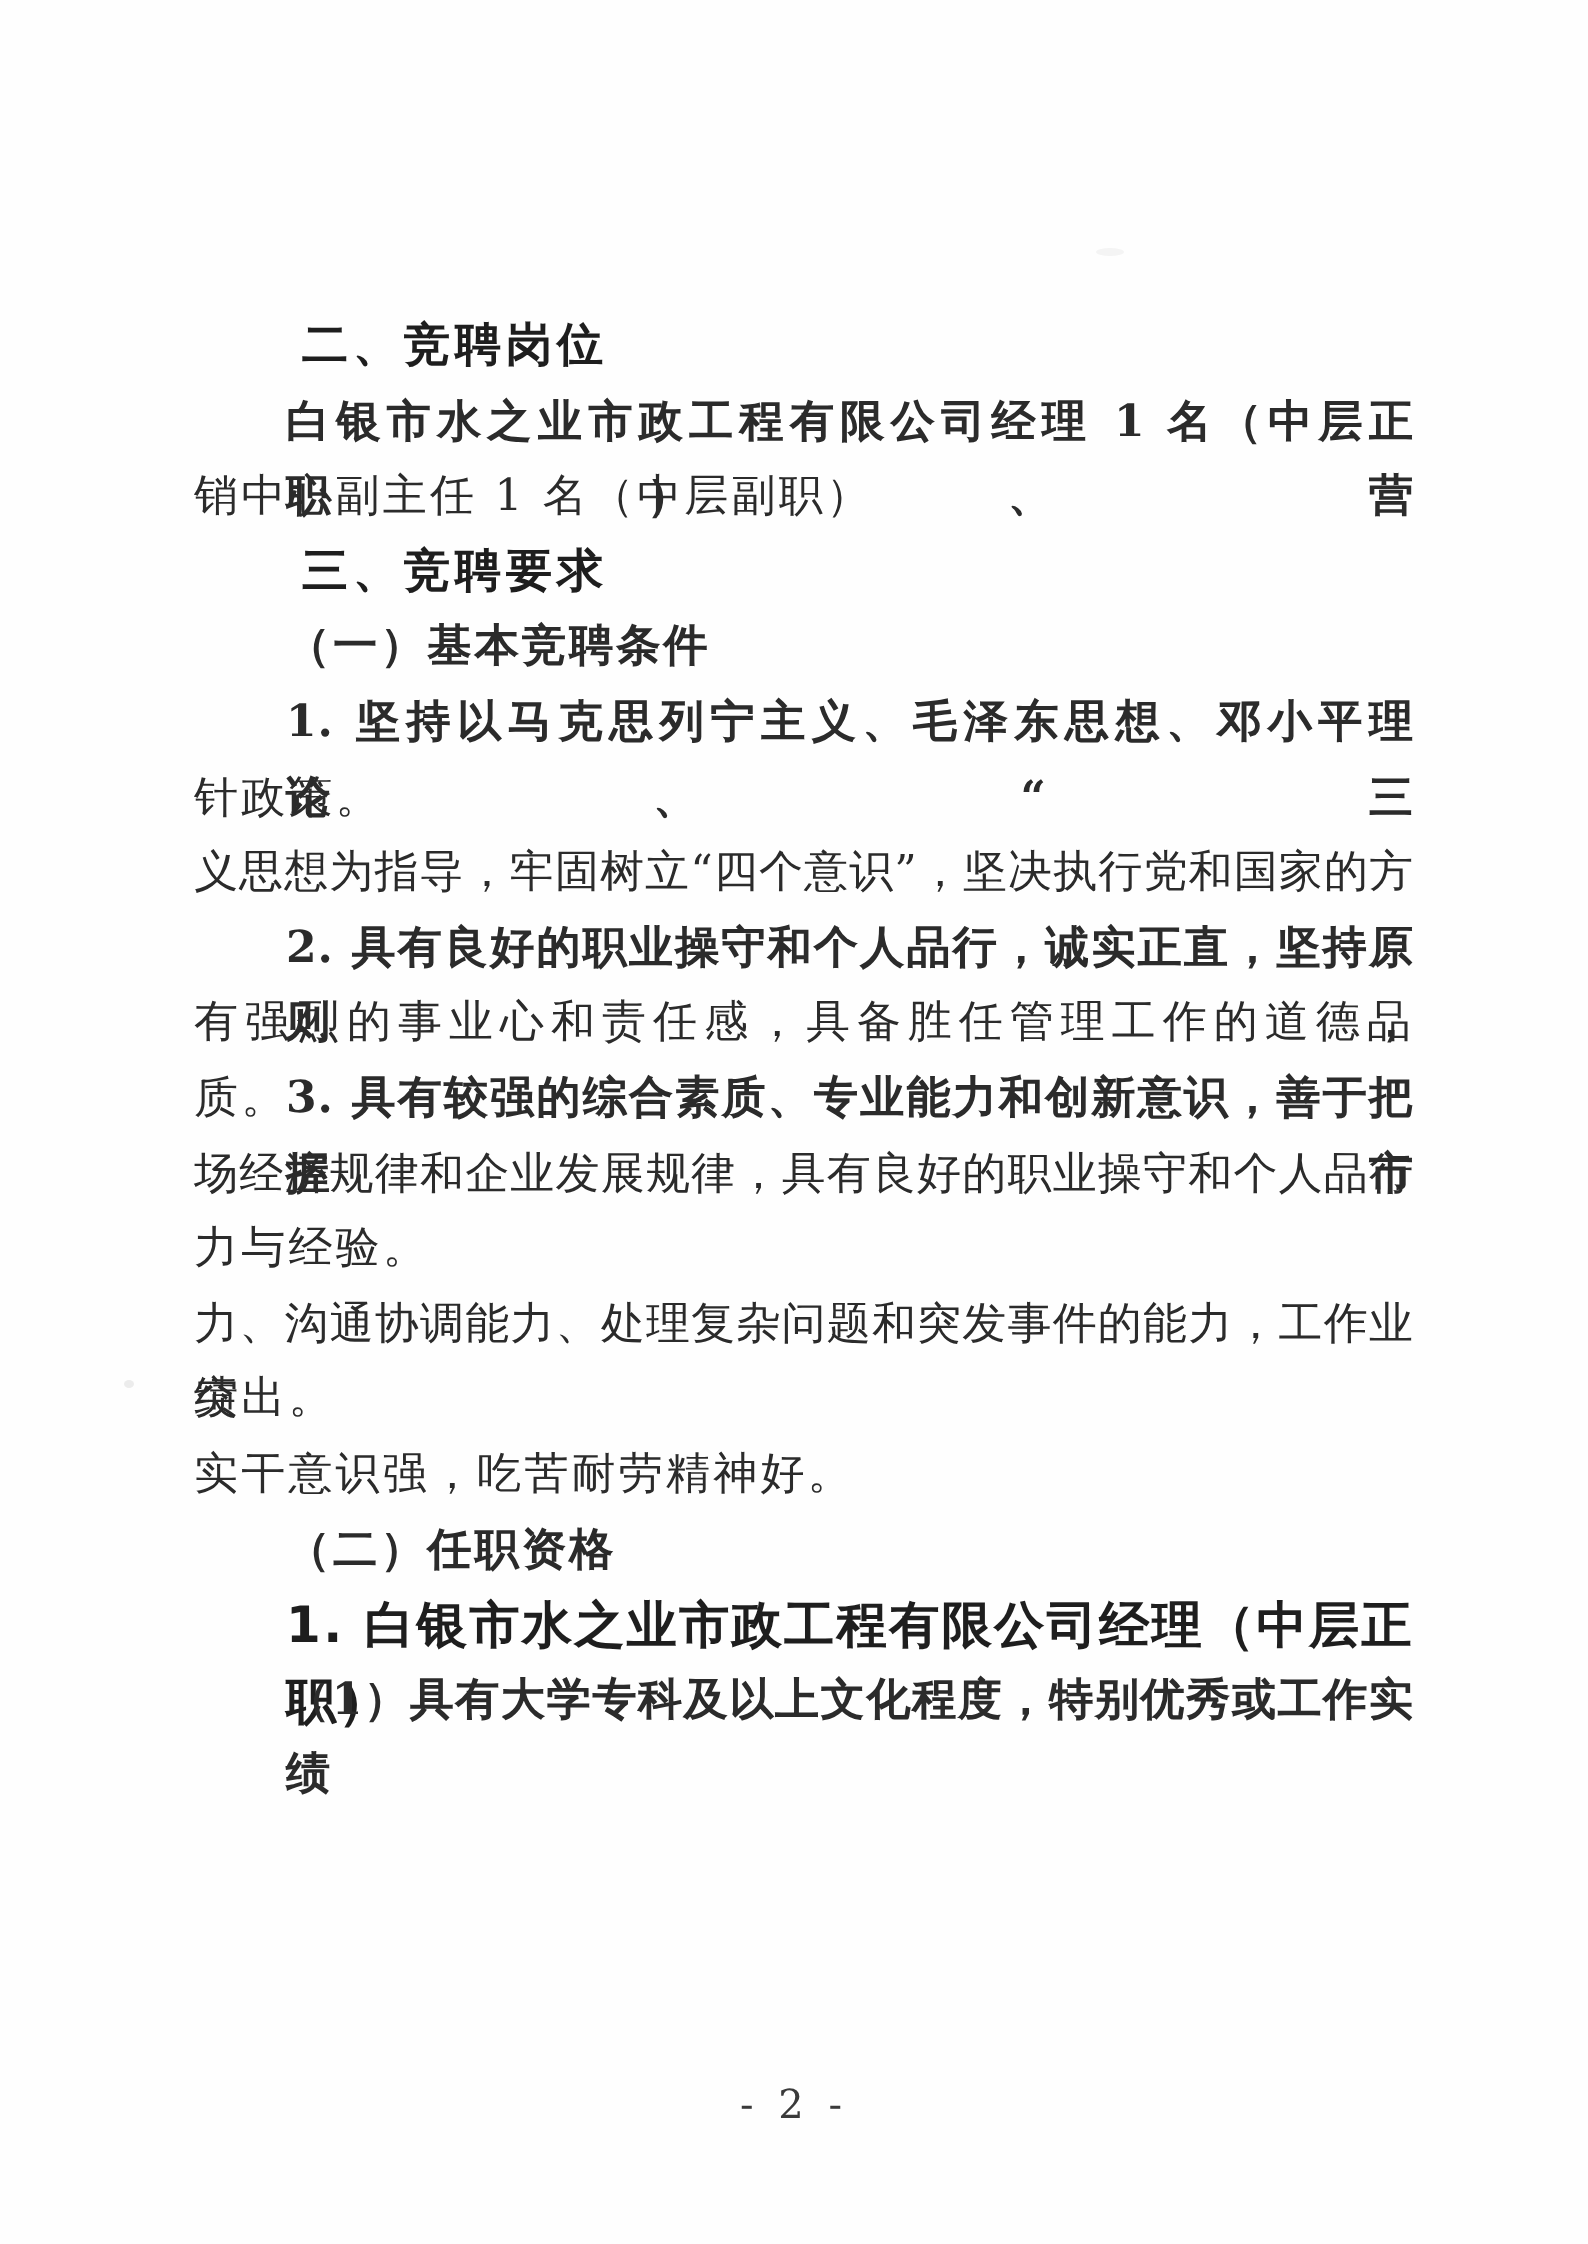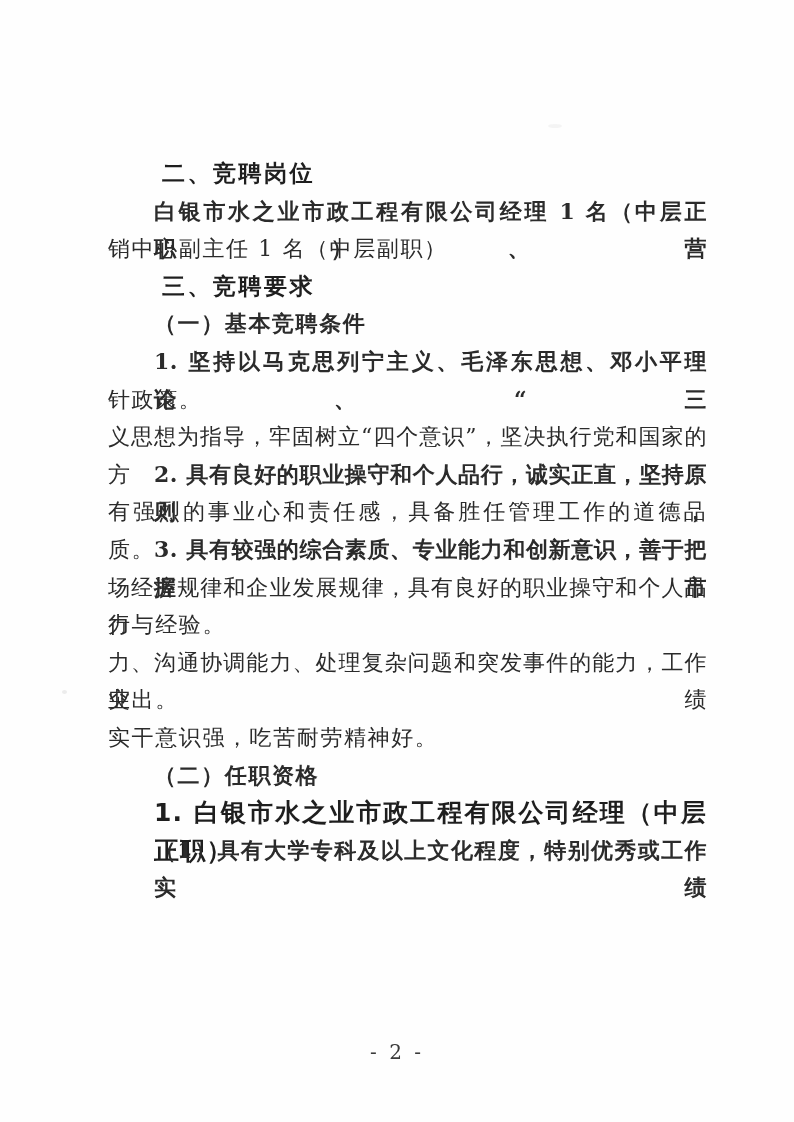--- a/index.html
+++ b/index.html
@@ -22,21 +22,20 @@
     width: 610px;
   }
   .line {
     height: 37.6px;
     line-height: 37.6px;
     font-size: 22px;
     color: #2b2b2b;
     text-align: justify;
     text-align-last: justify;
     letter-spacing: 0.5px;
-    margin-left: 11px;
   }
   .line.last {
     text-align-last: left;
     letter-spacing: 1.6px;
   }
   .line.indent {
     padding-left: 46px;
     font-weight: bold;
   }
   .line.heading {

